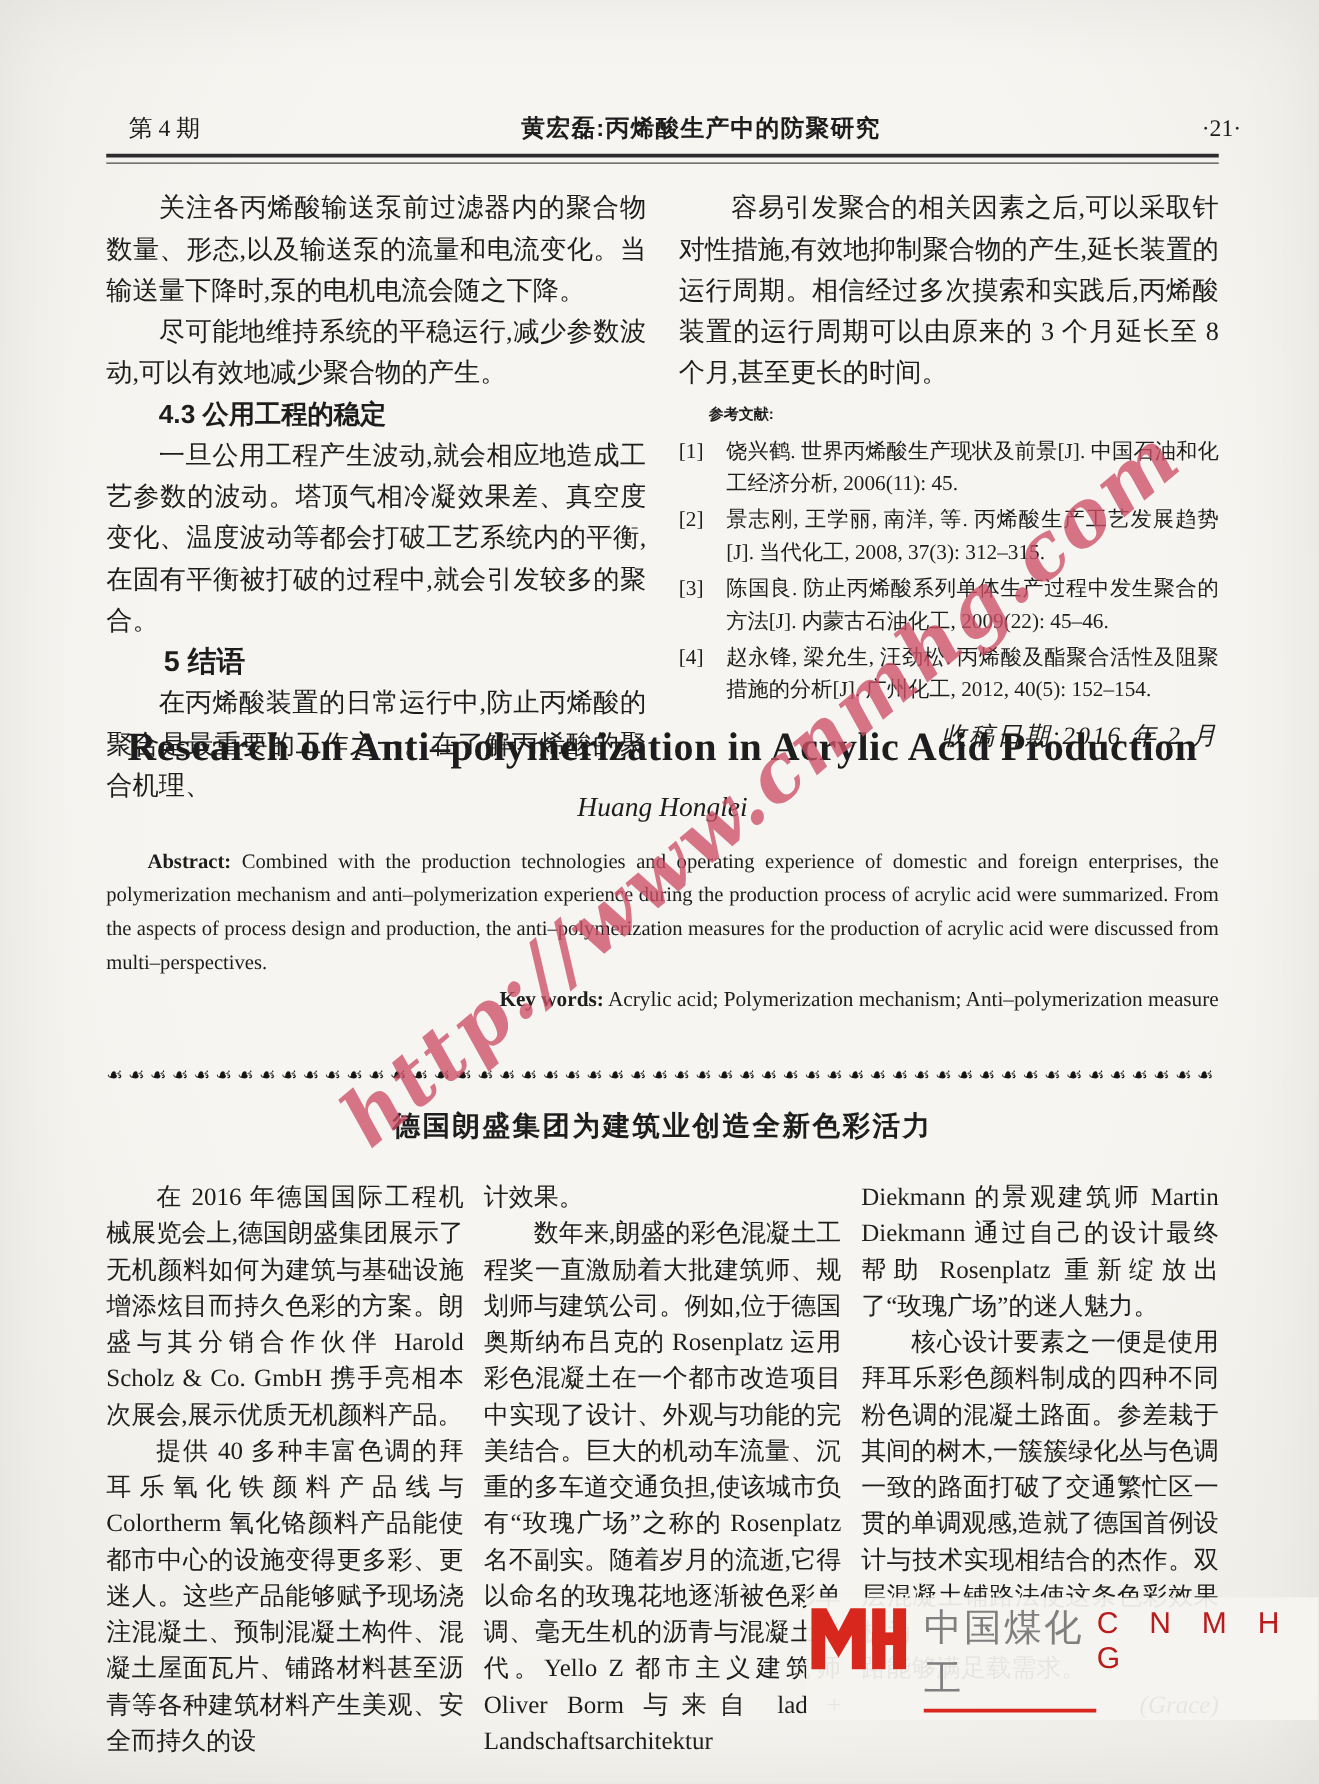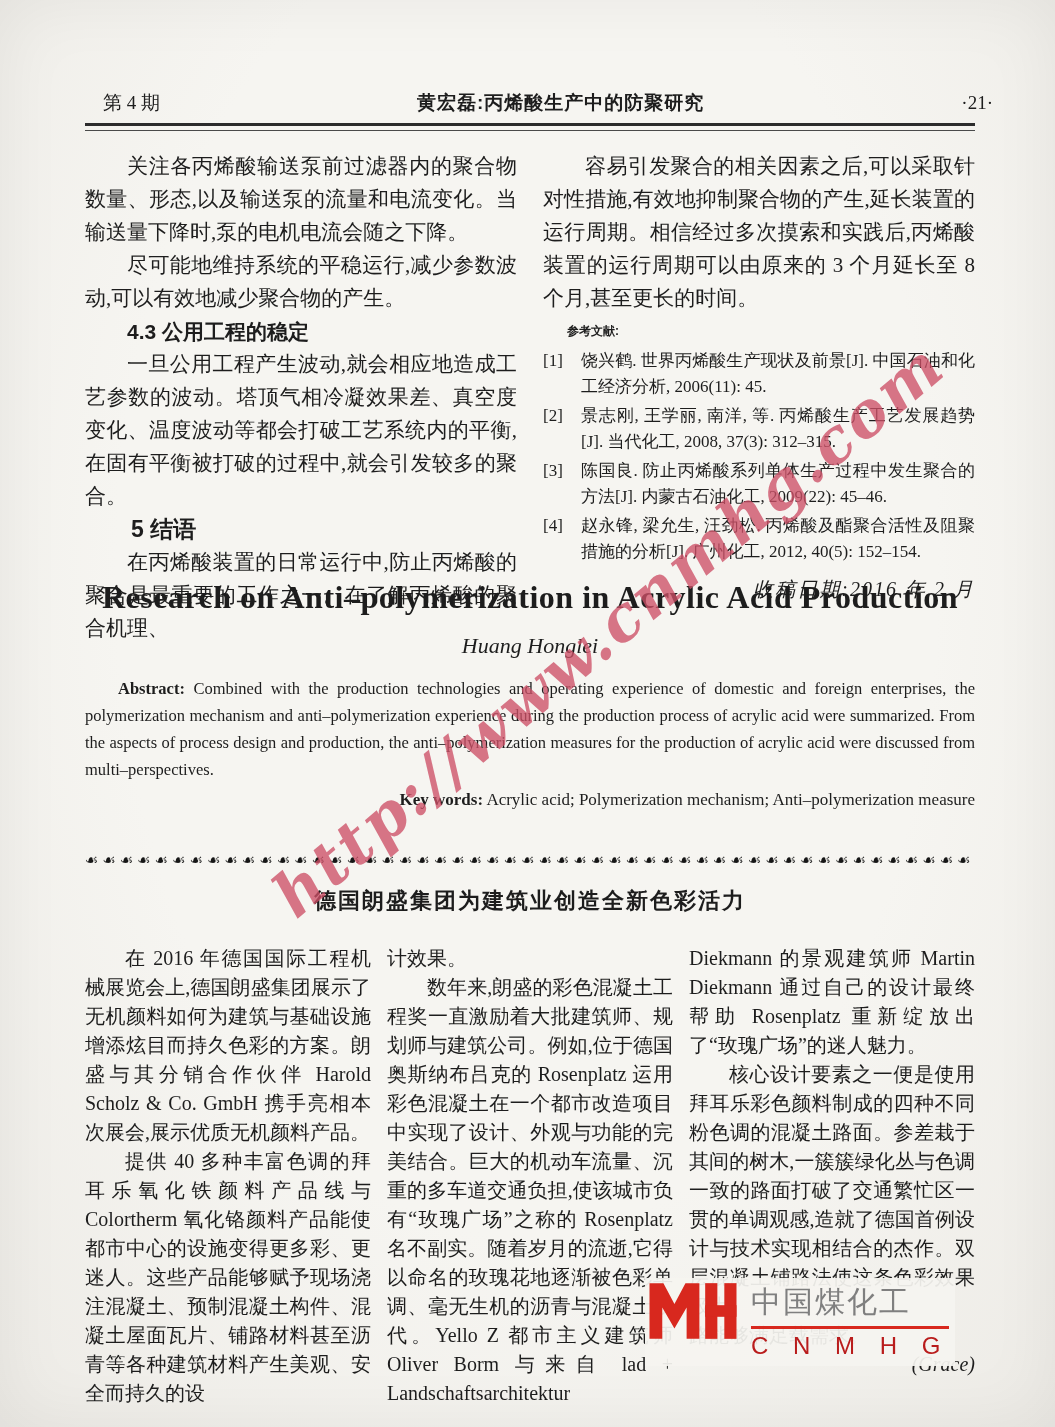--- a/index.html
+++ b/index.html
@@ -38,21 +38,21 @@
   .t2{position:absolute;left:85px;top:886px;width:890px;text-align:center;
       font-family:"Liberation Sans", sans-serif;font-weight:700;font-size:22px;letter-spacing:2px;}
   .art2{position:absolute;left:85px;top:944px;width:890px;display:flex;gap:16px;}
   .a2col{flex:1;font-size:20px;line-height:29px;text-align:justify;}
   .a2col p{margin:0;}
   .ind{text-indent:2em;}
   .credit{text-align:right;font-style:italic;font-size:20px;margin-top:4px;}
   
   .logo{position:absolute;left:645px;top:1278px;z-index:5;display:flex;align-items:flex-start;gap:14px;
         background:rgba(245,244,240,0.93);padding:4px 6px 6px 4px;}
-  .logo-txt{display:flex;flex-direction:column;font-family:"Liberation Sans", sans-serif;}
+  .logo-txt{display:flex;flex-direction:row;font-family:"Liberation Sans", sans-serif;}
   .logo-cn{font-size:30px;color:#7f7f7f;letter-spacing:2px;border-bottom:3px solid #d8281e;padding-bottom:3px;}
   .logo-en{font-size:24px;color:#b91c1c;letter-spacing:9px;margin-top:3px;}
   
   .wm{position:absolute;left:205px;top:655px;width:660px;text-align:center;z-index:6;pointer-events:none;
       font-family:"DejaVu Serif", serif;font-style:italic;font-weight:600;
       font-size:62px;letter-spacing:3px;transform:rotate(-40deg);}
 </style>
 </head>
 <body>
 

